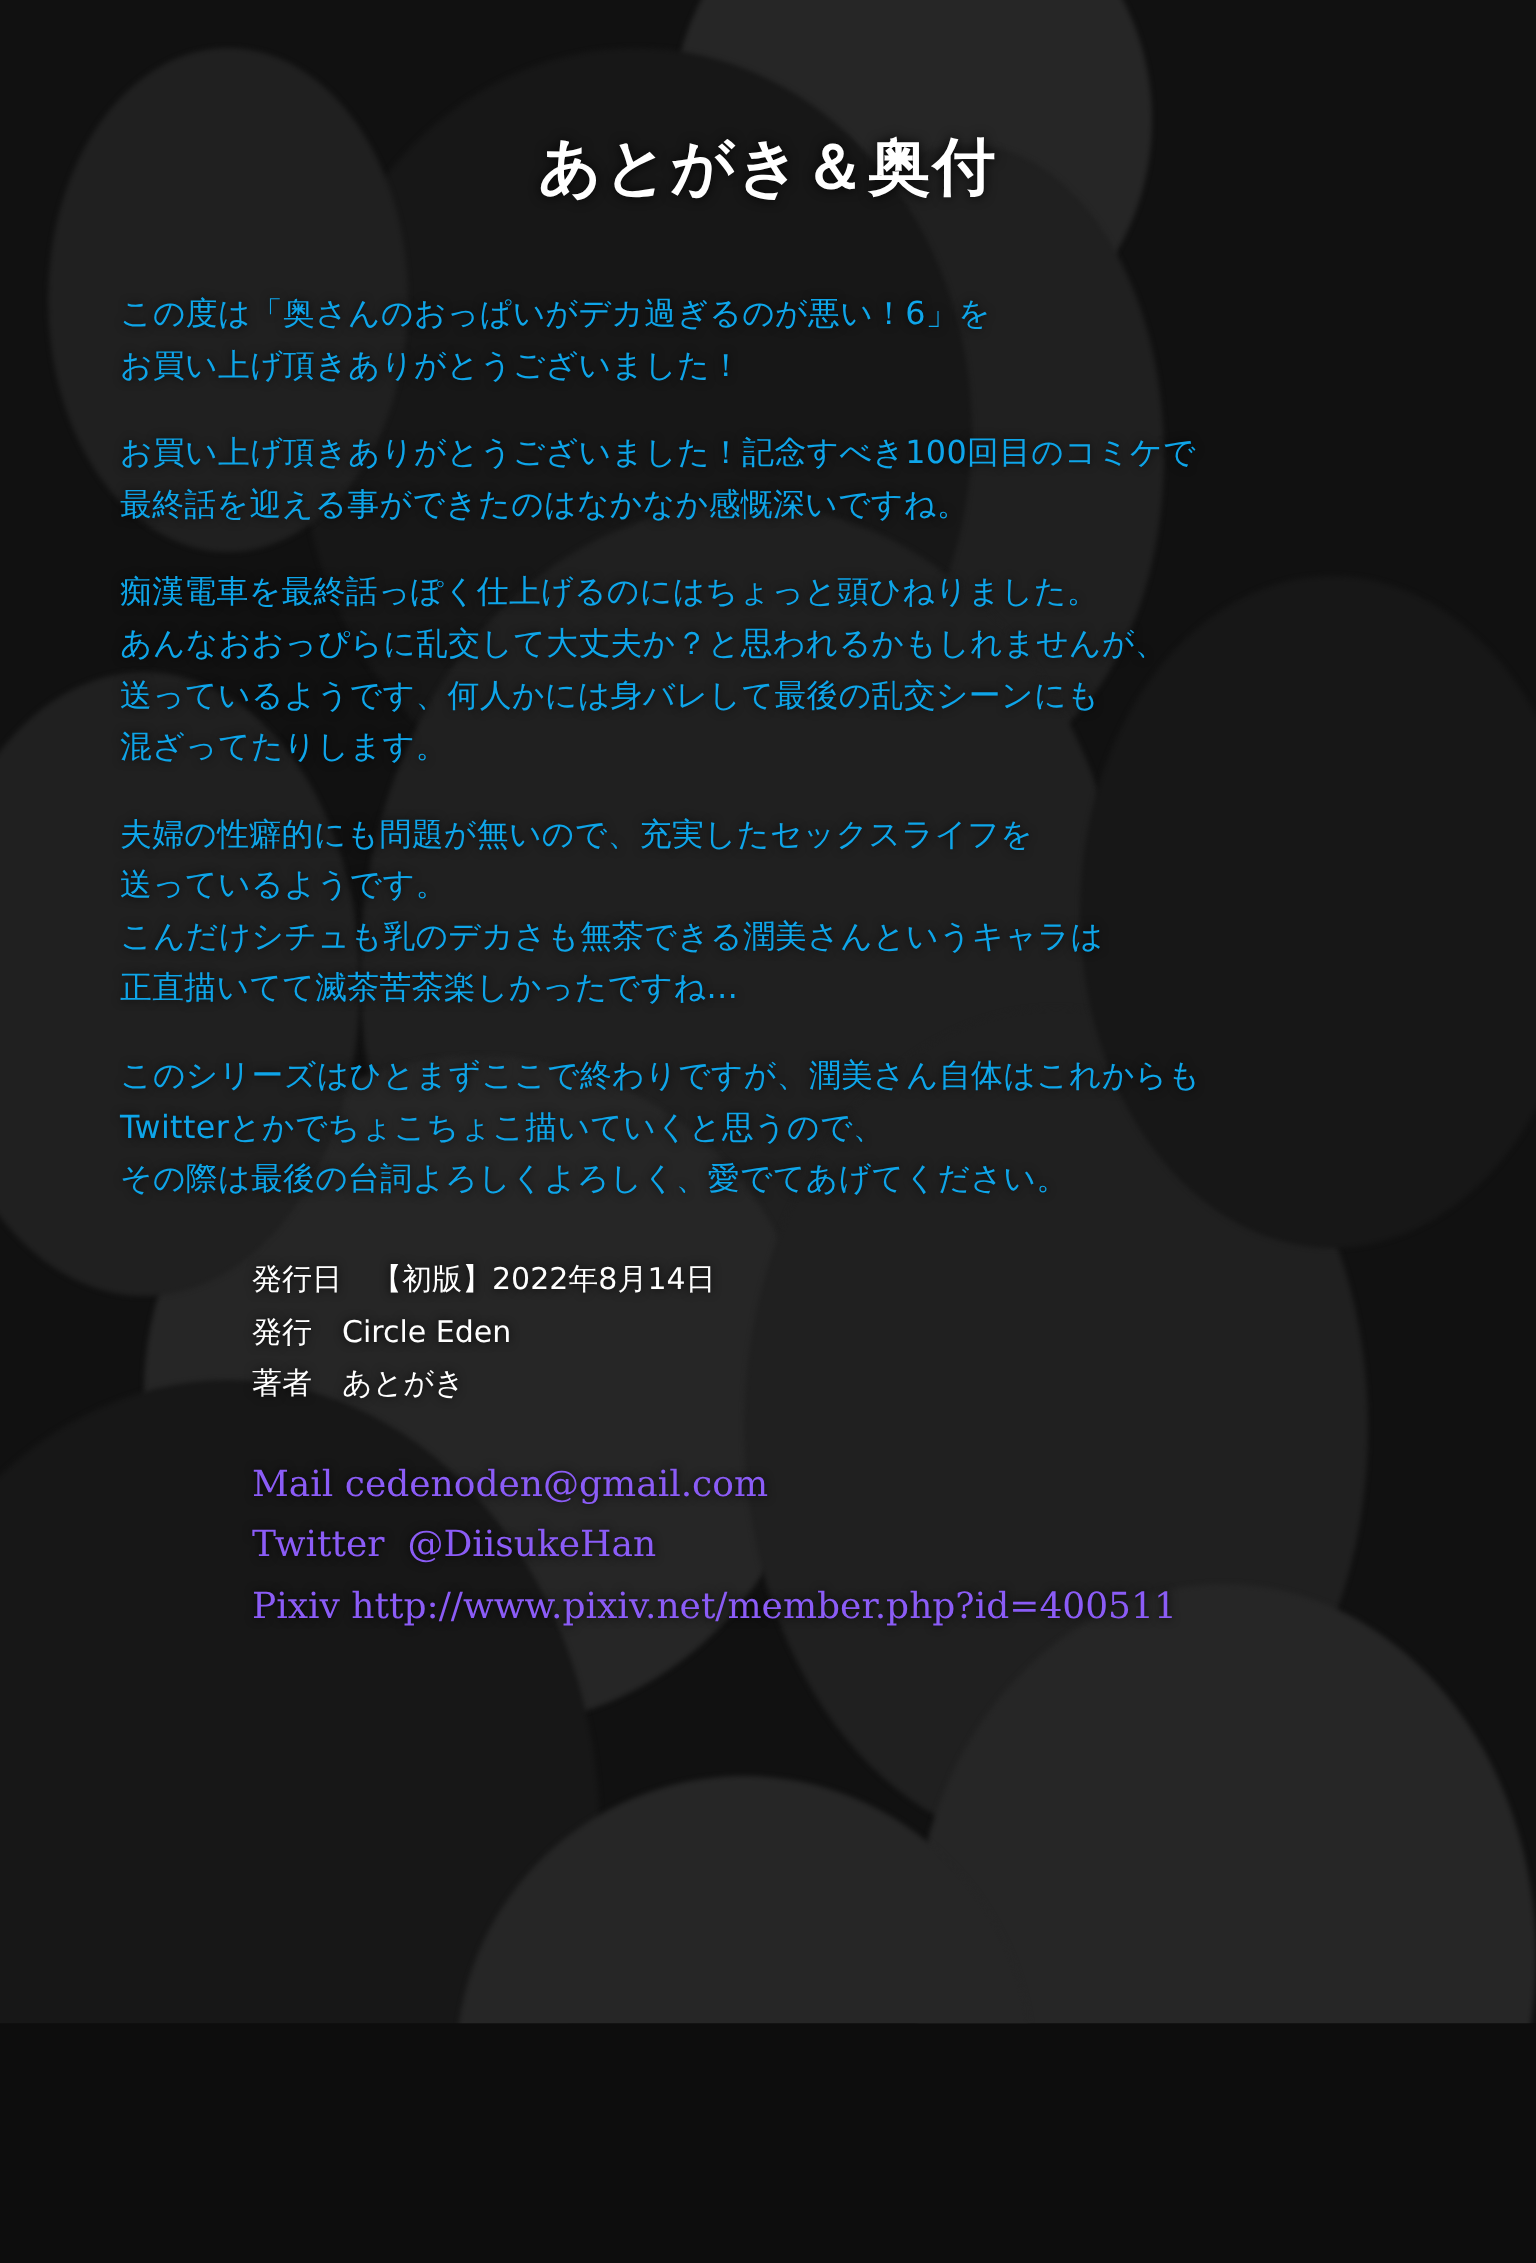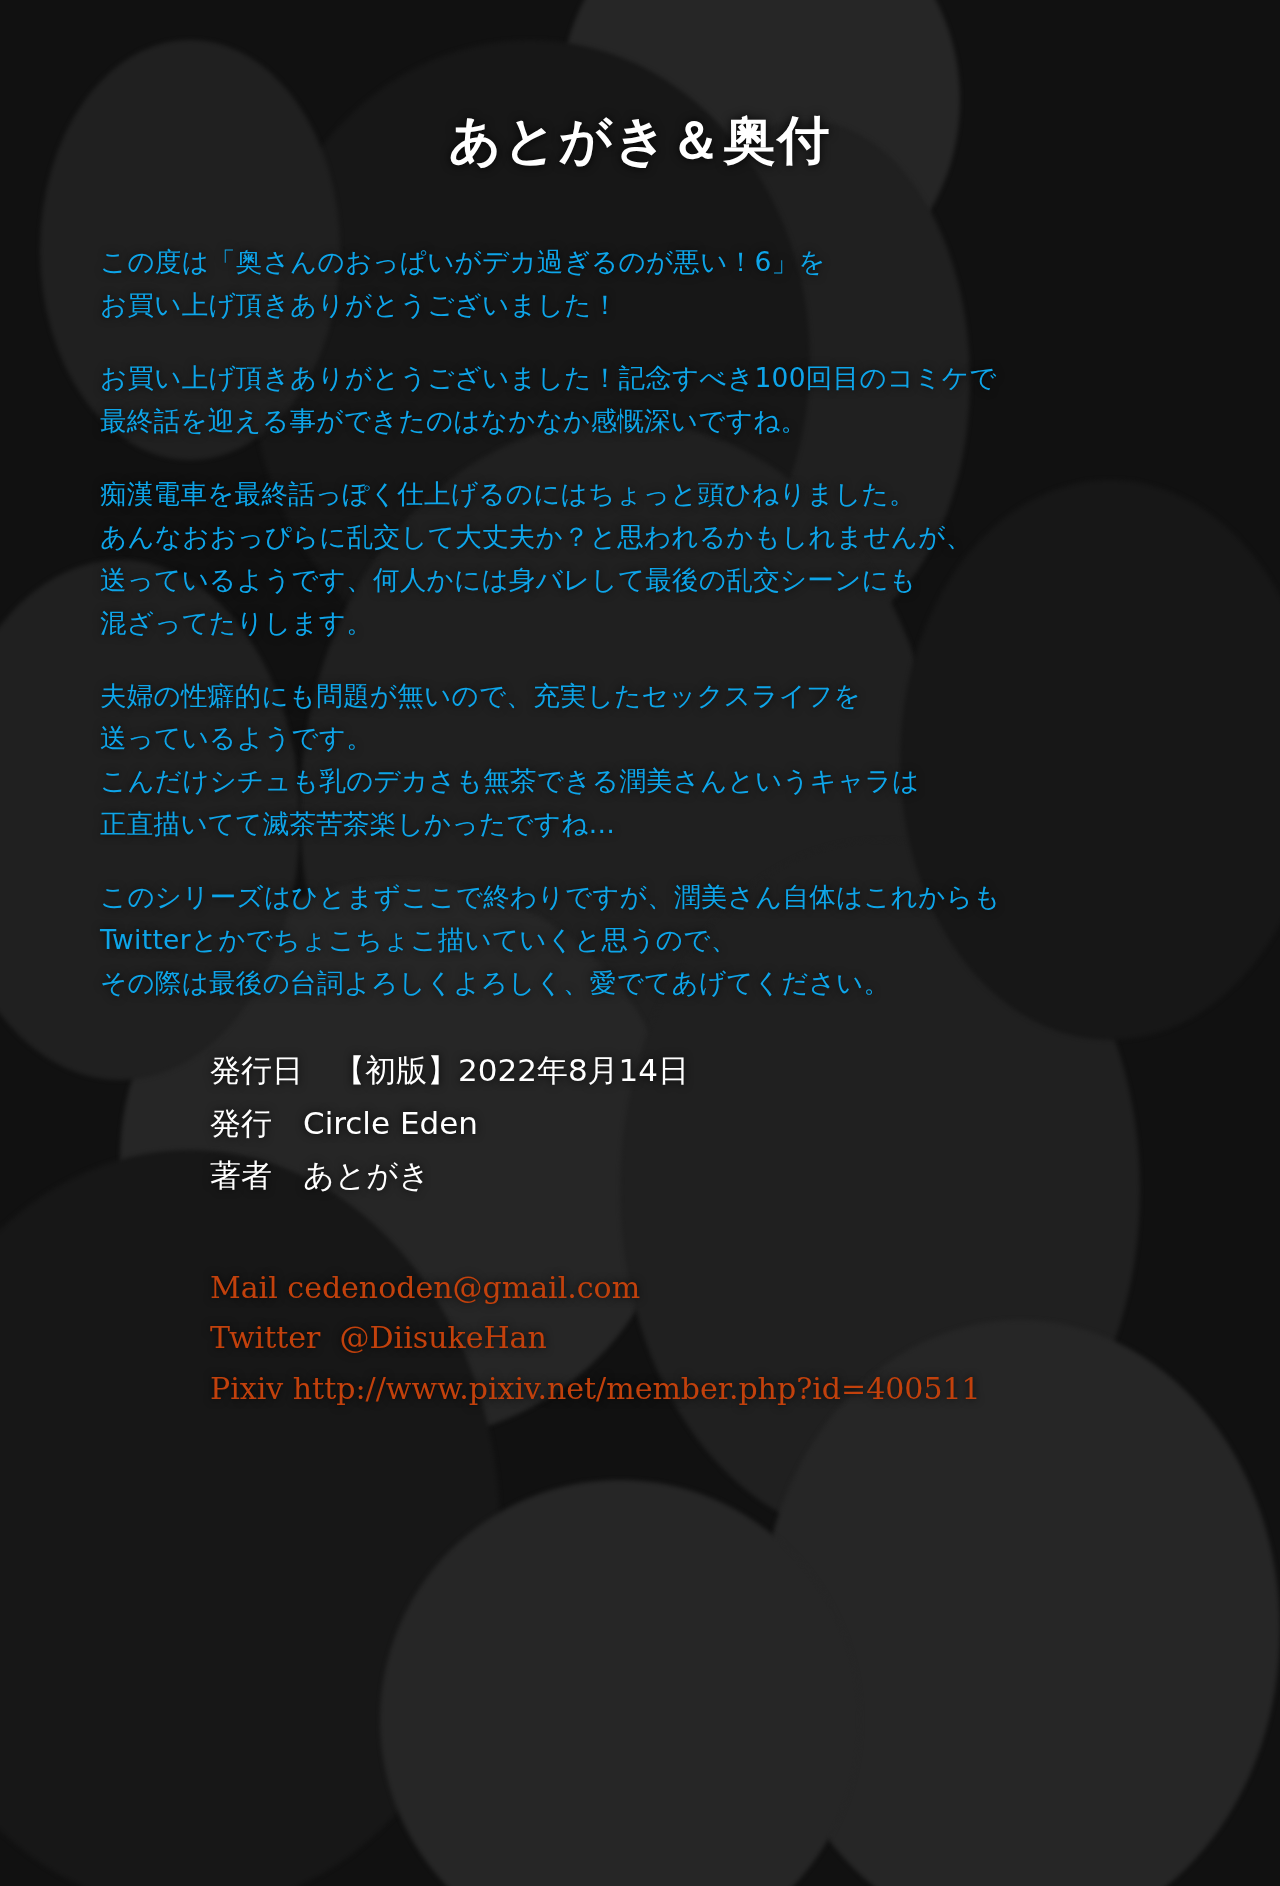--- a/index.html
+++ b/index.html
@@ -9,21 +9,21 @@
   }
   body {
     width: 1280px;
     height: 1886px;
     overflow: hidden;
     font-family: "DejaVu Sans", "Liberation Sans", sans-serif;
   }
   .page {
     position: relative;
     width: 1280px;
-    height: 1886px;
+    height: 1686px;
     background: #111111;
     overflow: hidden;
   }
   
   .bg-art {
     position: absolute;
     inset: 0;
     overflow: hidden;
     opacity: 1;
   }
@@ -63,32 +63,32 @@
     text-shadow: 0 0 8px rgba(0,0,0,0.85);
   }
   .para {
     margin-bottom: 30px;
   }
   .para:last-child { margin-bottom: 0; }
   .para .line { display: block; white-space: pre; }
 
   .colophon {
     margin: 42px 0 0 210px;
-    font-size: 31px;
+    font-size: 25px;
     line-height: 1.5;
     color: #ffffff;
     text-shadow: 0 0 8px rgba(0,0,0,0.85);
   }
   .colophon .row { display: block; white-space: pre; margin-bottom: 6px; }
 
   .contact {
-    margin: 66px 0 0 210px;
+    margin: 43px 0 0 210px;
     font-size: 30px;
     line-height: 1.55;
-    color: #c2410c;
+    color: #8b5cf6;
     text-shadow: 0 0 8px rgba(0,0,0,0.85);
     font-family: "DejaVu Serif", "Liberation Serif", serif;
   }
   .contact .row { display: block; white-space: pre; margin-bottom: 4px; }
 </style>
 </head>
 <body>
 
 <div class="page">
 

